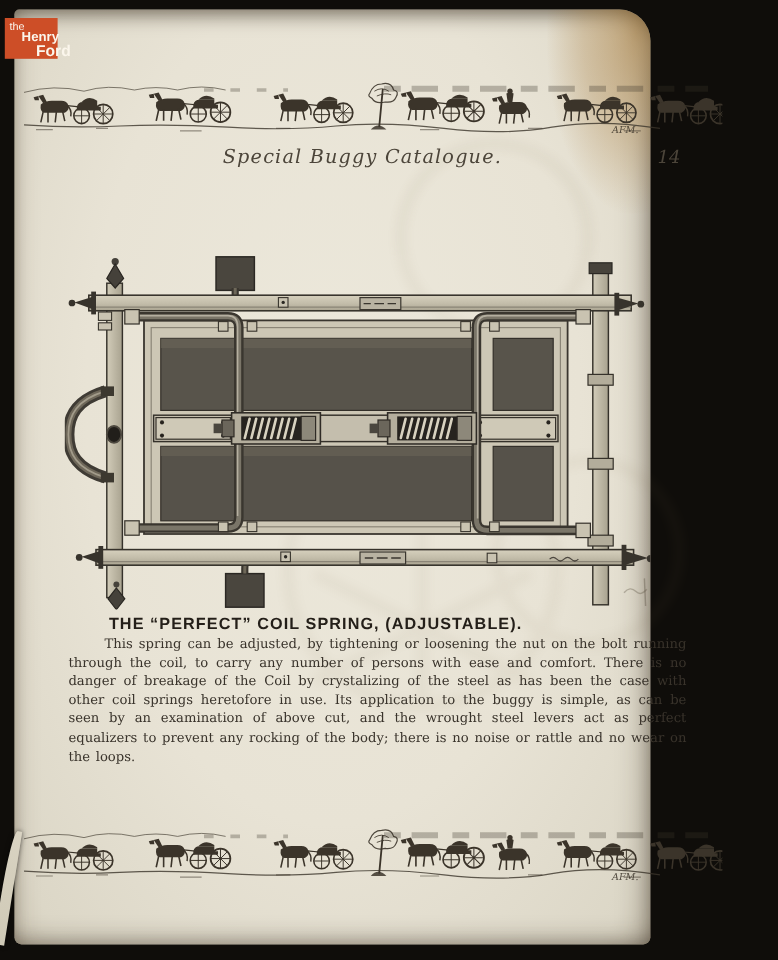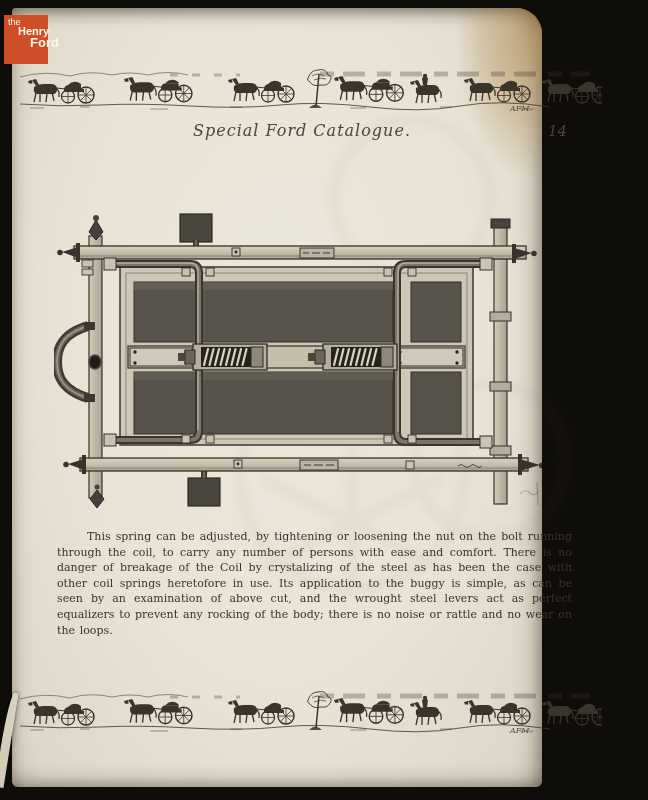--- a/index.html
+++ b/index.html
@@ -26,21 +26,21 @@
     background:radial-gradient(ellipse at 86% 12%, rgba(164,118,52,.55) 0%, rgba(164,118,52,.28) 42%, rgba(164,118,52,0) 72%);
   }
   .page-sliver{
     position:absolute;left:2px;top:692px;width:9px;height:96px;
     background:linear-gradient(#d9d3c2,#cfc9b6);
     transform:rotate(9deg);border-radius:60% 0 0 40%;
     box-shadow:0 0 4px rgba(0,0,0,.6);
   }
   
   .logo{
-    position:absolute;left:4px;top:15px;width:44px;height:49px;
+    position:absolute;left:4px;top:15px;width:44px;height:34px;
     background:#cd4e27;color:#fbf6ec;z-index:40;
     font-family:"Liberation Sans",sans-serif;line-height:1;
   }
   .logo .the{position:absolute;left:4px;top:3px;font-size:9px;font-weight:400;}
   .logo .henry{position:absolute;left:14px;top:11px;font-size:11px;font-weight:700;}
   .logo .ford{position:absolute;left:5px;top:21px;font-size:13px;font-weight:700;margin-left:21px;}
   
   .running-title{
     position:absolute;top:113px;left:150px;width:280px;text-align:center;
     font-family:"DejaVu Serif",serif;font-style:italic;font-size:16px;
@@ -134,21 +134,21 @@
           <use href="#rider" transform="translate(390,18)"></use>
           <use href="#rig" transform="translate(444,16)"></use>
           <use href="#rig" transform="translate(522,17)"></use>
           <use href="#tree" transform="translate(296,6)"></use>
         </g>
       </defs>
       <use href="#band-art"></use>
       <text x="490" y="49" font-size="8" font-style="italic" fill="currentColor" opacity="0.85">AFM.</text>
     </svg>
 
-    <div class="running-title">Special Ford Catalogue.</div>
+    <div class="running-title">Special Buggy Catalogue.</div>
     <div class="page-number">14</div>
 
     <svg class="illustration" viewBox="0 0 488 302">
       <defs>
         <linearGradient id="barGrad" x1="0" y1="0" x2="0" y2="1">
           <stop offset="0" stop-color="#d7d1be"></stop>
             <stop offset="0.55" stop-color="#c2bca9"></stop>
             <stop offset="1" stop-color="#a9a390"></stop>
         </linearGradient>
         <linearGradient id="barGradH" x1="0" y1="0" x2="1" y2="0">
@@ -289,20 +289,21 @@
       <g>
         <rect x="269" y="138" width="74" height="26" fill="#b4ae9d" stroke="#2f2b26" stroke-width="1.3"></rect>
         <rect x="277" y="141" width="50" height="20" fill="#26231f"></rect>
         <path d="M280,159 L284,143 M285.5,159 L289.5,143 M291,159 L295,143 M296.5,159 L300.5,143 M302,159 L306,143 M307.5,159 L311.5,143 M313,159 L317,143 M318.5,159 L322.5,143" stroke="#d8d2c0" stroke-width="2.2" stroke-linecap="round" fill="none"></path>
         <rect x="327" y="141" width="12" height="20" fill="#8d887a" stroke="#2f2b26" stroke-width="1"></rect>
         <rect x="261" y="144" width="10" height="14" fill="#6b665b" stroke="#2f2b26" stroke-width="1"></rect>
         <rect x="254" y="147" width="7" height="8" fill="#4a463e"></rect>
       </g>
     </svg>
 
+    <div class="figure-caption">THE “PERFECT” COIL SPRING, (ADJUSTABLE).</div>
     <div class="body-paragraph">This spring can be adjusted, by tightening or loosening the nut on the bolt running through the coil, to carry any number of persons with ease and comfort.  There is no danger of breakage of the Coil by crystalizing of the steel as has been the case with other coil springs heretofore in use.  Its application to the buggy is simple, as can be seen by an examination of above cut, and the wrought steel levers act as perfect equalizers to prevent any rocking of the body; there is no noise or rattle and no wear on the loops.</div>
 
     <svg class="band band-bottom" viewBox="0 0 582 52" style="color:#3b342a">
       <use href="#band-art"></use>
       <text x="490" y="49" font-size="8" font-style="italic" fill="currentColor" opacity="0.85">AFM.</text>
     </svg>
 
   </div>
 
   <div class="page-sliver"></div>

